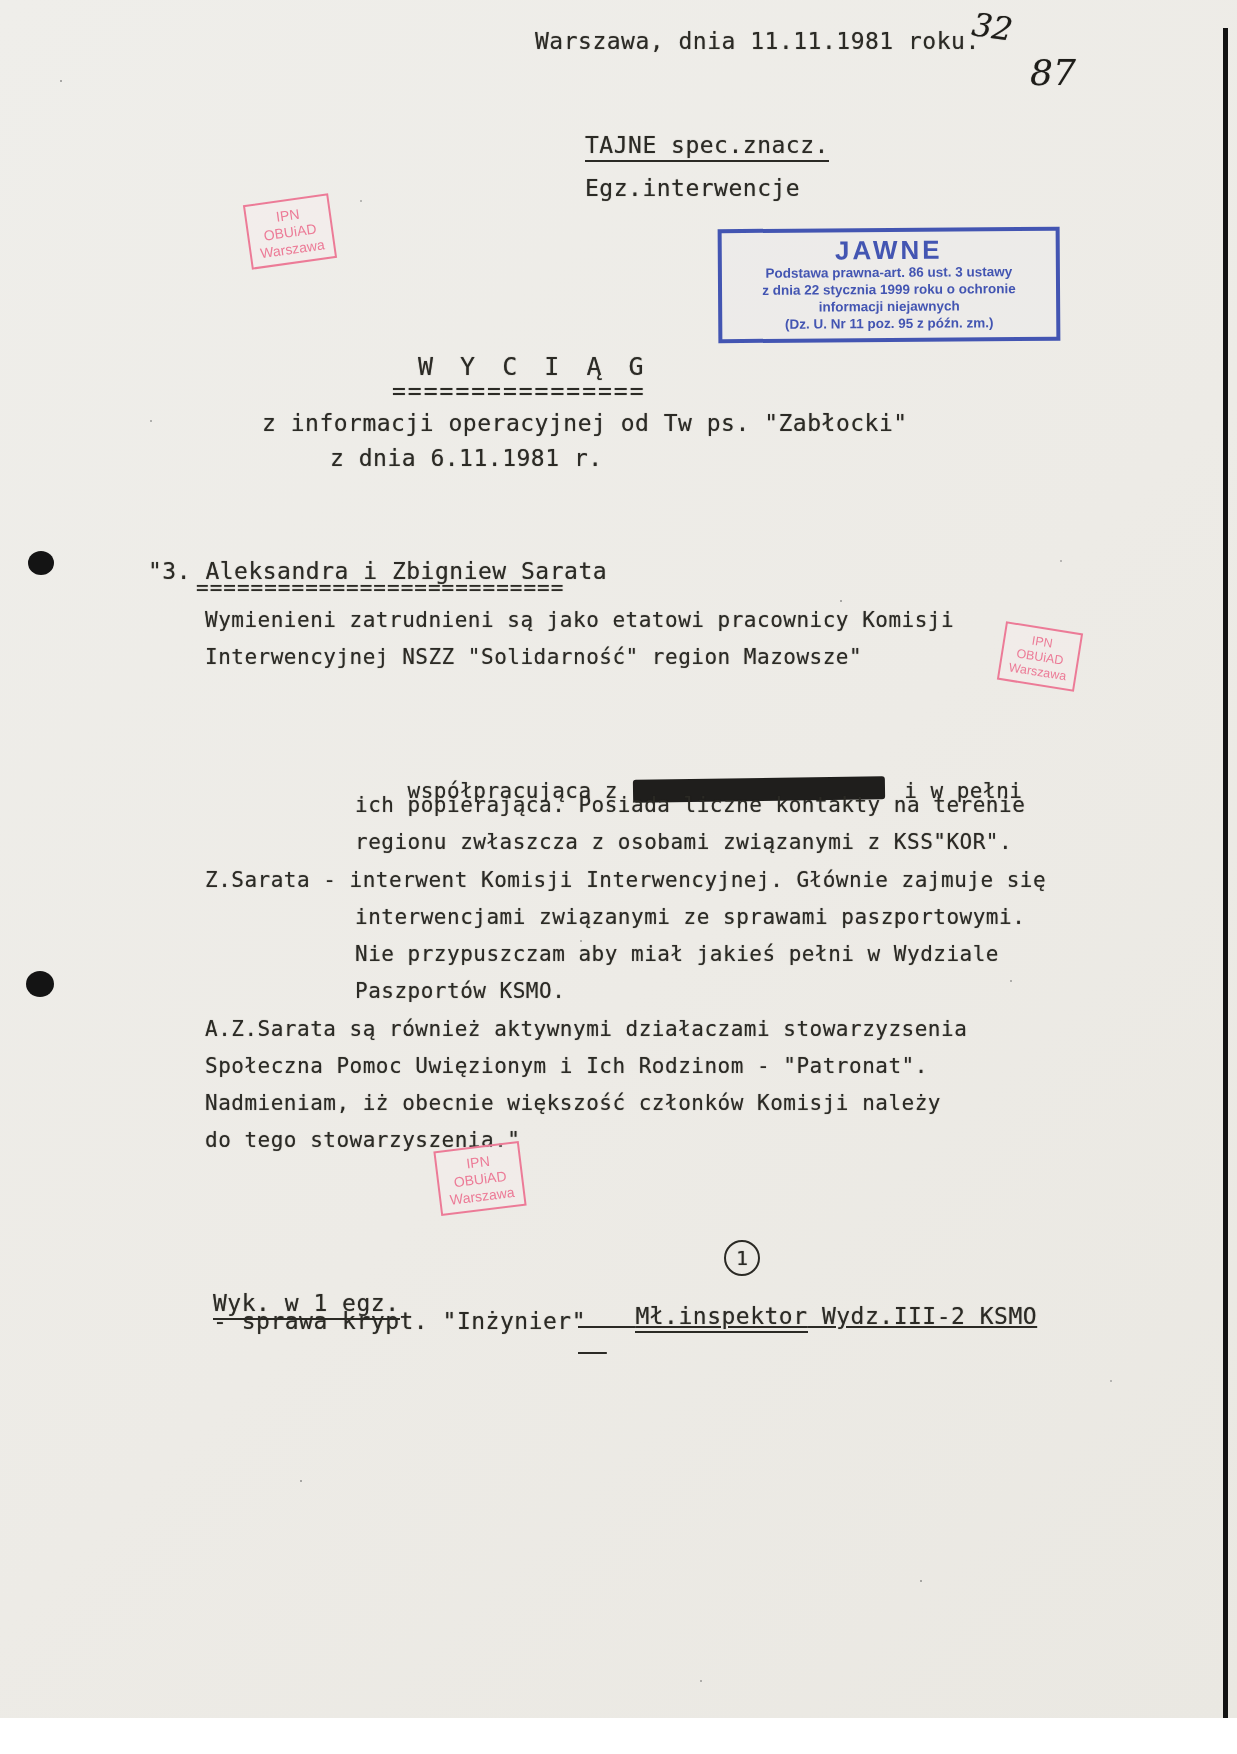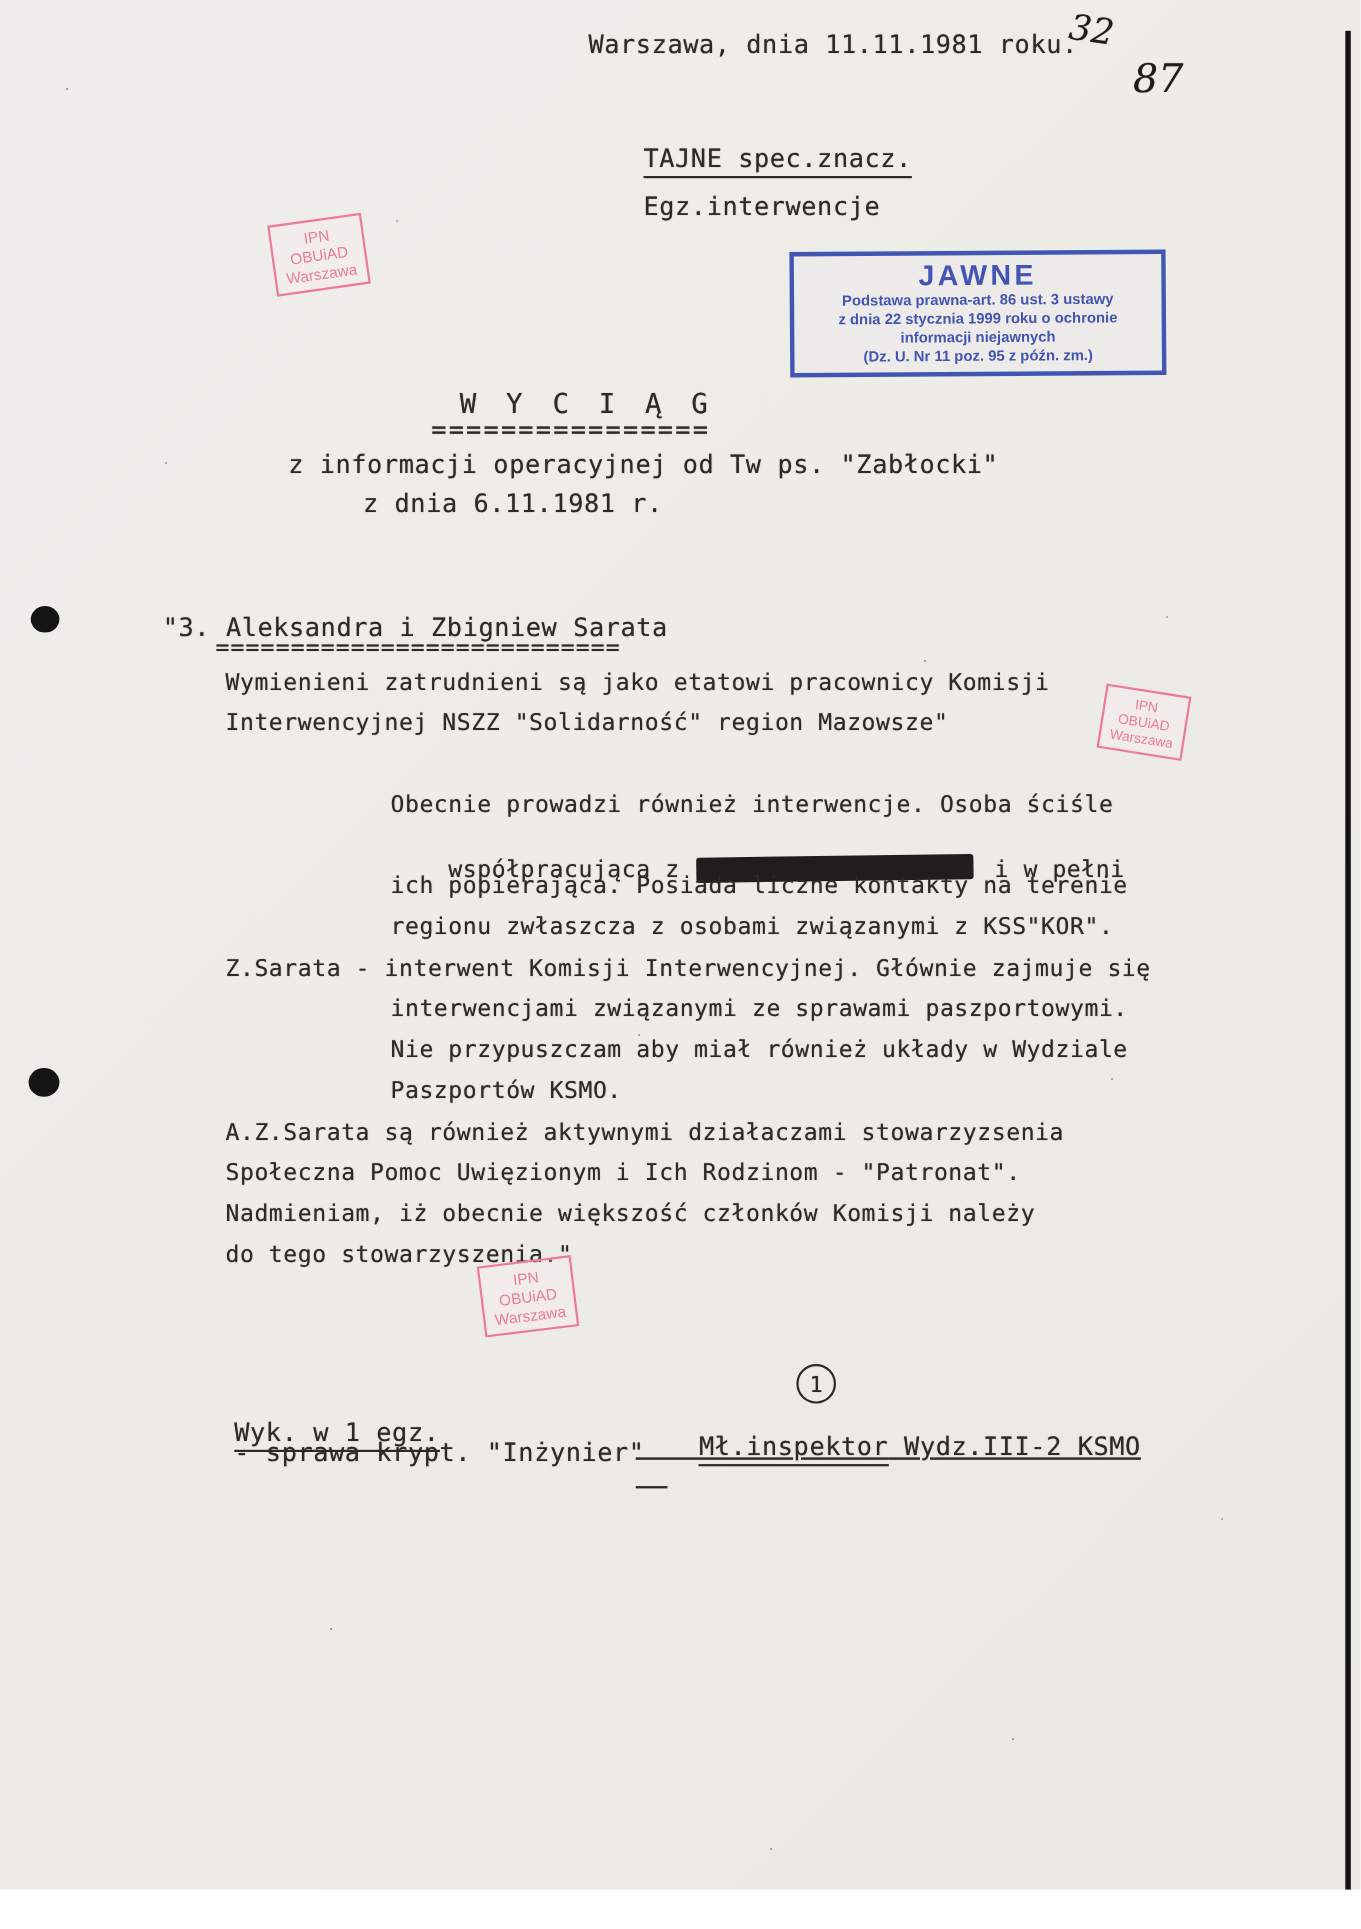--- a/index.html
+++ b/index.html
@@ -114,31 +114,30 @@
   <div class="tw" style="left:418px;top:352px;font-size:25px;letter-spacing:6px;">W Y C I Ą G</div>
   <div class="tw" style="left:392px;top:378px;font-size:23px;letter-spacing:2px;">================</div>
   <div class="tw big" style="left:262px;top:410px;">z informacji operacyjnej od Tw ps. "Zabłocki"</div>
   <div class="tw big" style="left:330px;top:445px;">z dnia 6.11.1981 r.</div>
 
   <div class="tw big" style="left:148px;top:558px;">"3. Aleksandra i Zbigniew Sarata</div>
   <div class="tw" style="left:196px;top:576px;font-size:21px;letter-spacing:1px;">===========================</div>
 
   <div class="tw" style="left:205px;top:608px;">Wymienieni zatrudnieni są jako etatowi pracownicy Komisji</div>
   <div class="tw" style="left:205px;top:645px;">Interwencyjnej NSZZ "Solidarność" region Mazowsze"</div>
-  <div class="tw" style="left:355px;top:719px;">Obecnie prowadzi również interwencje. Osoba ściśle</div>
 
   <div class="tw" style="left:355px;top:754px;">
     <span>współpracująca z </span><span class="redbar"></span><span> i w pełni</span>
   </div>
 
   <div class="tw" style="left:355px;top:793px;">ich popierająca. Posiada liczne kontakty na terenie</div>
   <div class="tw" style="left:355px;top:830px;">regionu zwłaszcza z osobami związanymi z KSS"KOR".</div>
   <div class="tw" style="left:205px;top:868px;">Z.Sarata - interwent Komisji Interwencyjnej. Głównie zajmuje się</div>
   <div class="tw" style="left:355px;top:905px;">interwencjami związanymi ze sprawami paszportowymi.</div>
-  <div class="tw" style="left:355px;top:942px;">Nie przypuszczam aby miał również układy w Wydziale</div>
+  <div class="tw" style="left:355px;top:942px;">Nie przypuszczam aby miał jakieś pełni w Wydziale</div>
   <div class="tw" style="left:355px;top:979px;">Paszportów KSMO.</div>
   <div class="tw" style="left:205px;top:1017px;">A.Z.Sarata są również aktywnymi działaczami stowarzyzsenia</div>
   <div class="tw" style="left:205px;top:1054px;">Społeczna Pomoc Uwięzionym i Ich Rodzinom - "Patronat".</div>
   <div class="tw" style="left:205px;top:1091px;">Nadmieniam, iż obecnie większość członków Komisji należy</div>
   <div class="tw" style="left:205px;top:1128px;">do tego stowarzyszenia."</div>
 
   <div class="stamp-red" style="left:1001px;top:627px;width:66px;font-size:12.5px;line-height:15px;transform:rotate(9deg);">
     <div>IPN</div>
     <div>OBUiAD</div>
     <div>Warszawa</div>

